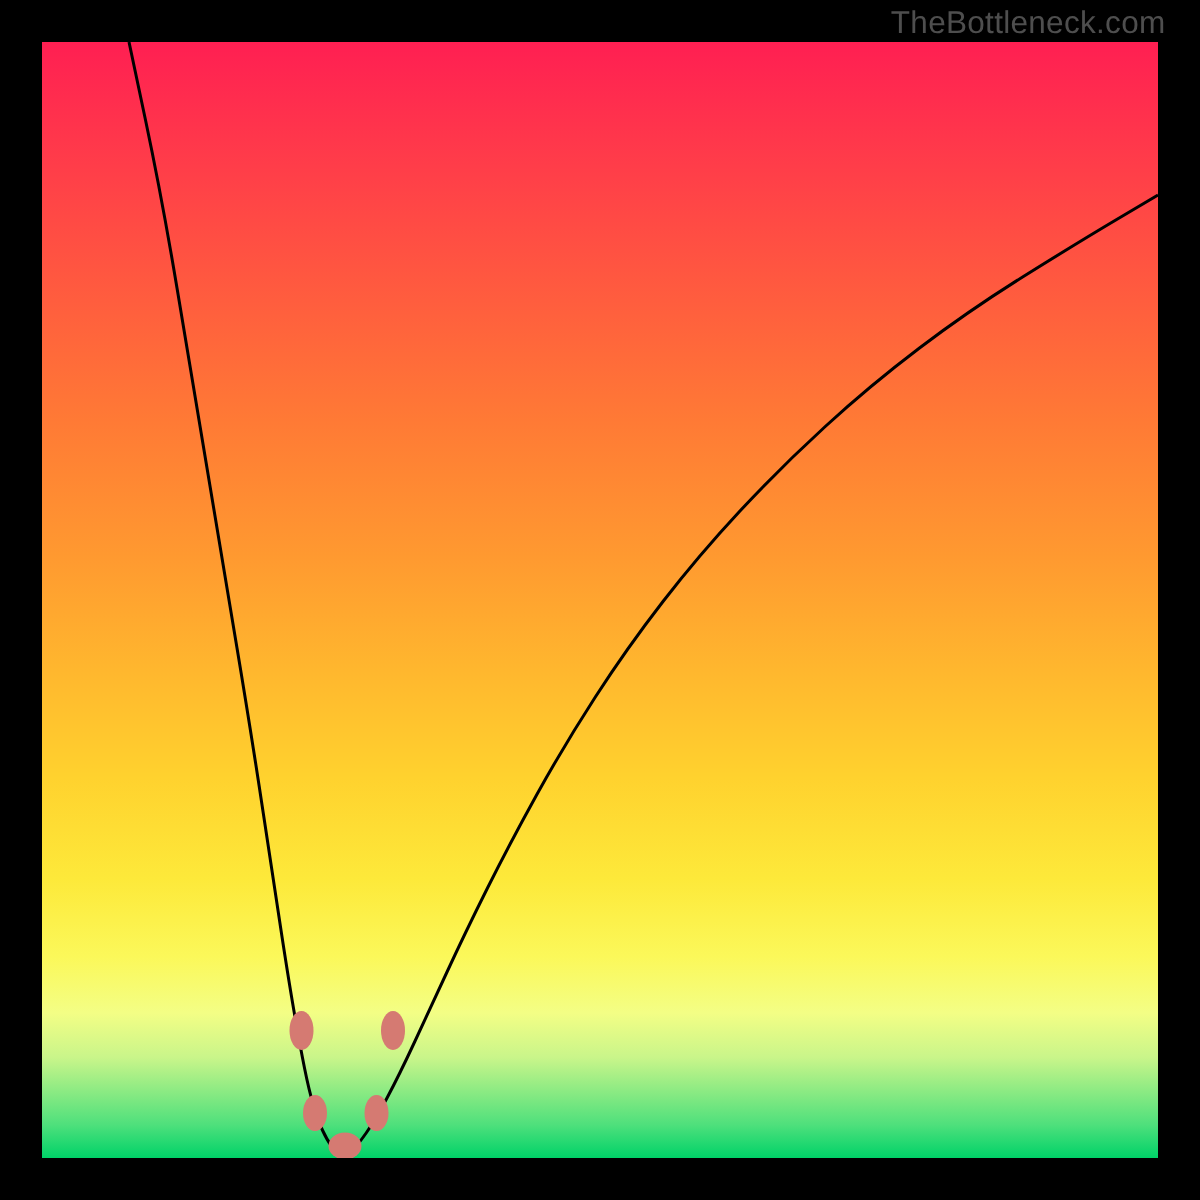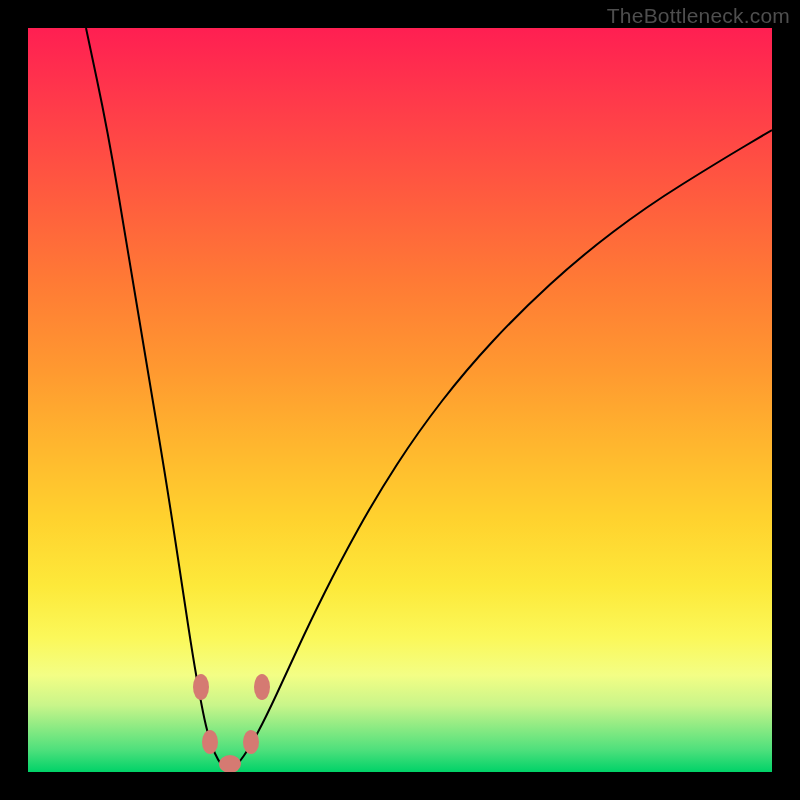--- a/index.html
+++ b/index.html
@@ -38,21 +38,21 @@
       #fbf85a 82%,
       #f3fe85 87%,
       #c9f58a 91%,
       #4fe07c 97%,
       #00d268 100%
     );
   }
   .watermark {
     position: absolute;
     top: 4px;
-    right: 10px;
+    right: 23px;
     font-size: 21px;
     font-weight: 500;
     color: #4e4e4e;
     letter-spacing: 0.2px;
     font-family: Arial, Helvetica, sans-serif;
   }
   svg.plot {
     position: absolute;
     top: 0;
     left: 0;

